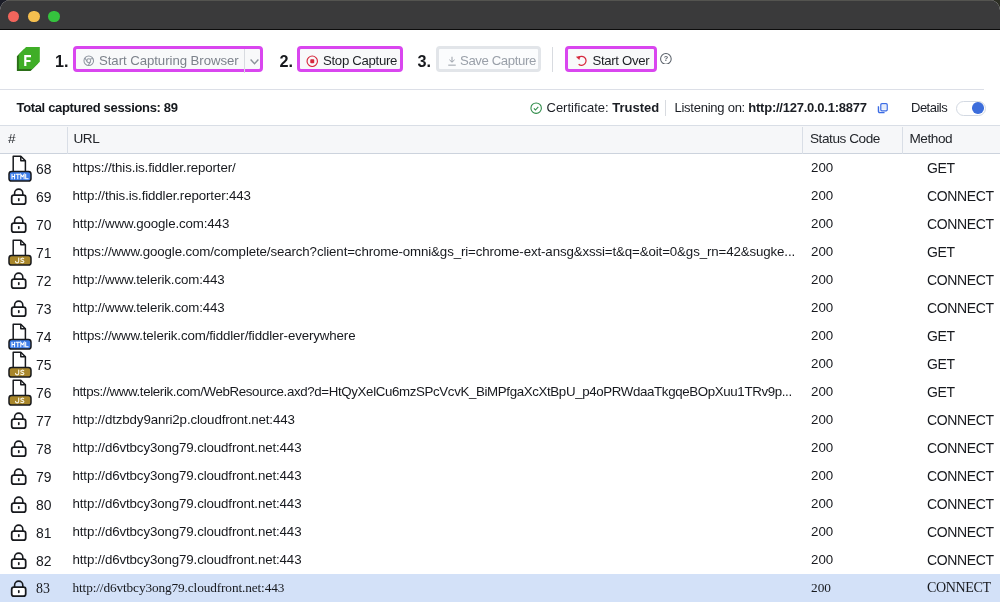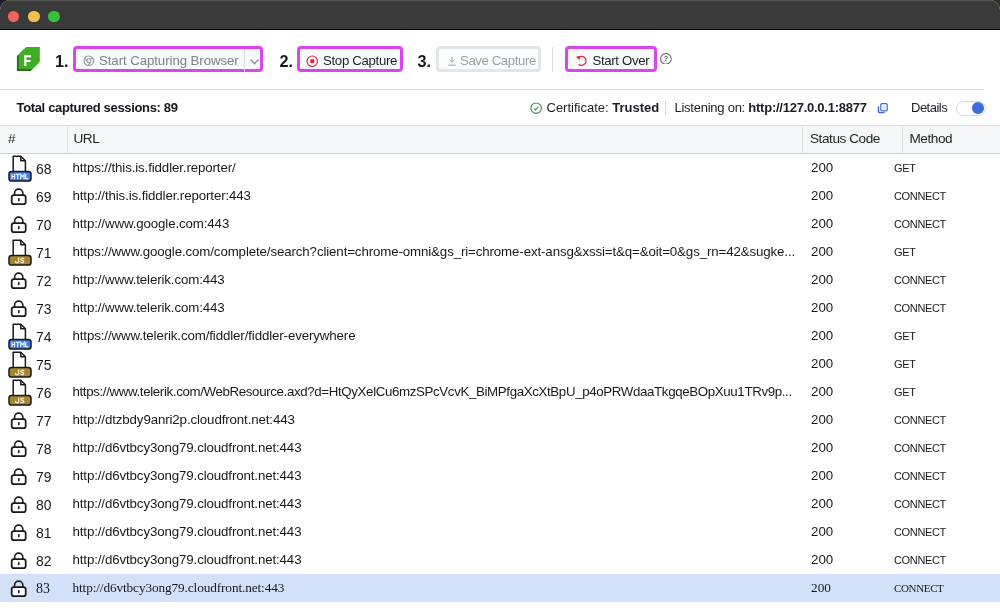--- a/index.html
+++ b/index.html
@@ -19,21 +19,21 @@
 .thead { position:absolute; left:0; top:125px; width:1000px; height:29px; background:#f6f7f9; border-top:1px solid #d9dee6; border-bottom:1px solid #ccd3dd; }
 .thead span { position:absolute; top:0; line-height:26.5px; font-size:13.6px; letter-spacing:-0.45px; color:#23262b; }
 .thsep { position:absolute; top:1px; height:27px; width:1px; background:#d9dee6; }
 .row { position:absolute; left:0; width:1000px; height:28px; font-size:13.3px; color:#17191e; }
 .row.sel { background:#d3e1f8;font-family:Liberation Serif, serif; }
 .row span { position:absolute; top:0; line-height:28px; white-space:nowrap; }
 .rowicon { position:absolute; }
 .num { left:36px; font-size:13.9px; top:1.4px !important; }
 .url { left:72.5px; letter-spacing:-0.12px; }
 .st { left:811px; }
-.me { left:894px; font-size:11px; letter-spacing:-0.35px; }
+.me { left:927px; font-size:14px; letter-spacing:-0.35px; }
 .ico { position:absolute; }
 </style>
 </head>
 <body>
 <div class="window">
 
   <div class="titlebar">
     <div class="tl" style="left:7.8px; background:#f2655c"></div>
     <div class="tl" style="left:28px; background:#f5bf4f"></div>
     <div class="tl" style="left:48px; background:#35c33e"></div>

